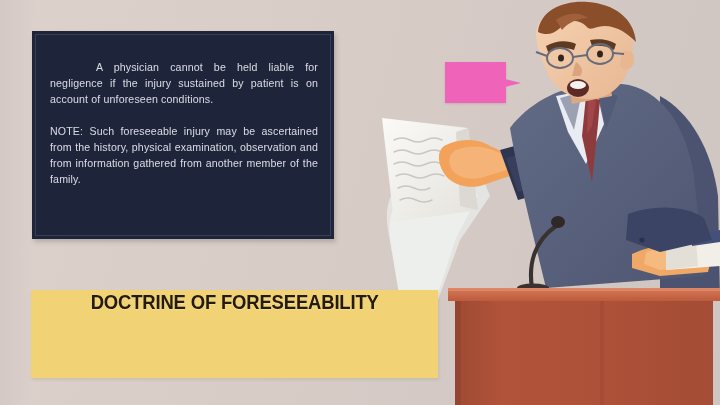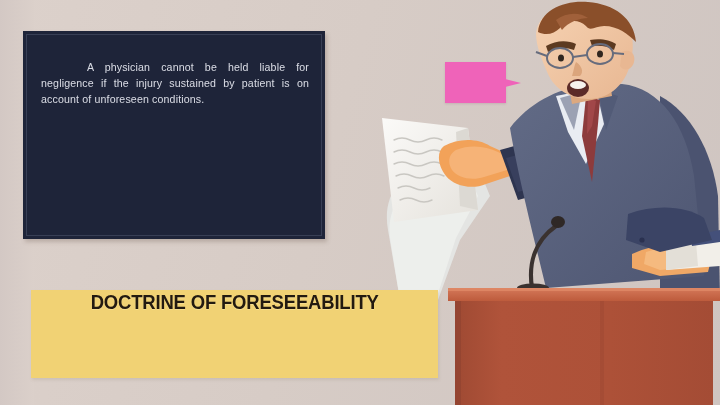--- a/index.html
+++ b/index.html
@@ -25,21 +25,21 @@
   .bg-soft-left {
     position: absolute;
     left: 0; top: 0;
     width: 34px; height: 405px;
     background: linear-gradient(90deg, #d3c8c4 0%, #dbd0ca 100%);
   }
 
   
   .card {
     position: absolute;
-    left: 23px;
+    left: 32px;
     top: 31px;
     width: 302px;
     height: 208px;
     background: #1e2439;
     box-shadow: 2px 3px 4px rgba(90,70,60,0.25);
   }
   .card-inner-border {
     position: absolute;
     inset: 3px;
     border: 1px solid rgba(150,160,185,0.22);
@@ -259,20 +259,21 @@
 
   <div class="bubble">
     <span></span>
   </div>
   <div class="bubble-tail"></div>
 
   <div class="card">
     <div class="card-inner-border"></div>
     <div class="card-body">
       <p class="card-p indent">A physician cannot be held liable for negligence if the injury sustained by patient is on account of unforeseen conditions.</p>
+      <p class="card-p">NOTE: Such foreseeable injury may be ascertained from the history, physical examination, observation and from information gathered from another member of the family.</p>
     </div>
   </div>
 
   <div class="title-band">
     <div class="title-text">DOCTRINE OF  FORESEEABILITY</div>
   </div>
 
 </div>
 
 </body></html>

